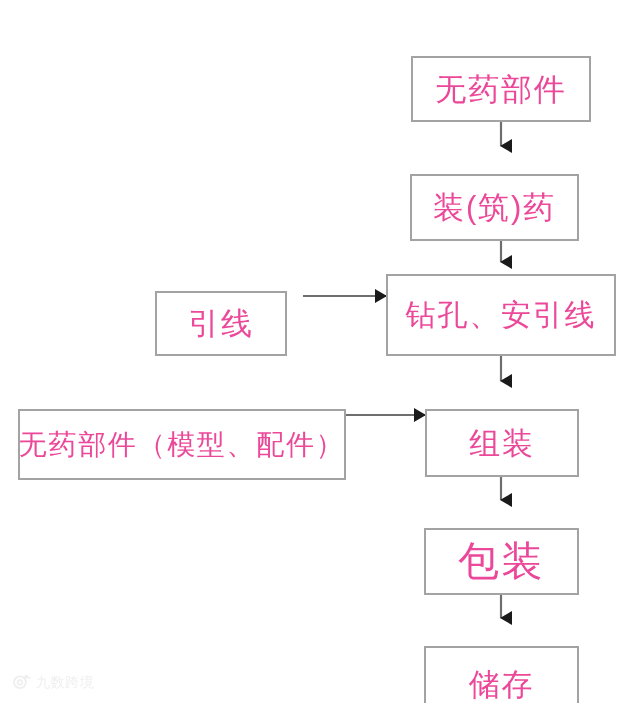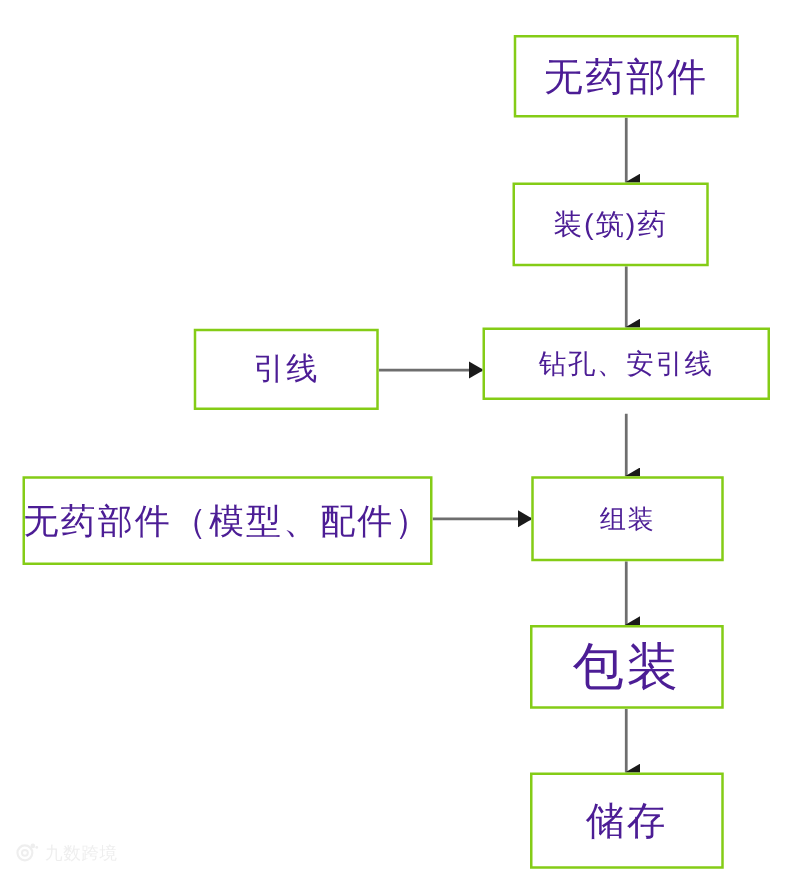--- a/index.html
+++ b/index.html
@@ -19,42 +19,43 @@
     position: absolute;
     left: 0;
     top: 0;
     width: 640px;
     height: 703px;
   }
 
   .node {
     position: absolute;
     box-sizing: border-box;
-    border: 2px solid #84cc16;
+    border: 2px solid #a3a3a3;
     background: #ffffff;
     display: flex;
     align-items: center;
     justify-content: center;
-    color: #4c1d95;
+    color: #ec4899;
     letter-spacing: 0.06em;
     z-index: 2;
+    margin-top: 28px;
   }
   .node-label {
     display: block;
     white-space: nowrap;
     line-height: 1;
   }
 
   
   #node-raw-parts        { left: 411px; top: 28px;  width: 180px; height: 66px;  font-size: 31px; }
-  #node-charge          { left: 410px; top: 146px; width: 157px; height: 67px;  font-size: 23px; }
-  #node-fuse           { left: 155px; top: 263px; width: 148px; height: 65px;  font-size: 25px; }
-  #node-drill-fuse     { left: 386px; top: 262px; width: 230px; height: 58px;  font-size: 22px; }
+  #node-charge          { left: 410px; top: 146px; width: 169px; height: 67px;  font-size: 31px; }
+  #node-fuse           { left: 155px; top: 263px; width: 132px; height: 65px;  font-size: 31px; }
+  #node-drill-fuse     { left: 386px; top: 246px; width: 230px; height: 82px;  font-size: 30px; }
   #node-parts-model    { left: 18px;  top: 381px; width: 328px; height: 71px;  font-size: 28px; }
-  #node-assemble       { left: 425px; top: 381px; width: 154px; height: 68px;  font-size: 21px; }
+  #node-assemble       { left: 425px; top: 381px; width: 154px; height: 68px;  font-size: 31px; }
   #node-package        { left: 424px; top: 500px; width: 155px; height: 67px;  font-size: 41px; }
   #node-storage        { left: 424px; top: 618px; width: 155px; height: 77px;  font-size: 31px; }
 
   
   #watermark {
     position: absolute;
     left: 12px;
     top: 672px;
     display: flex;
     align-items: center;

